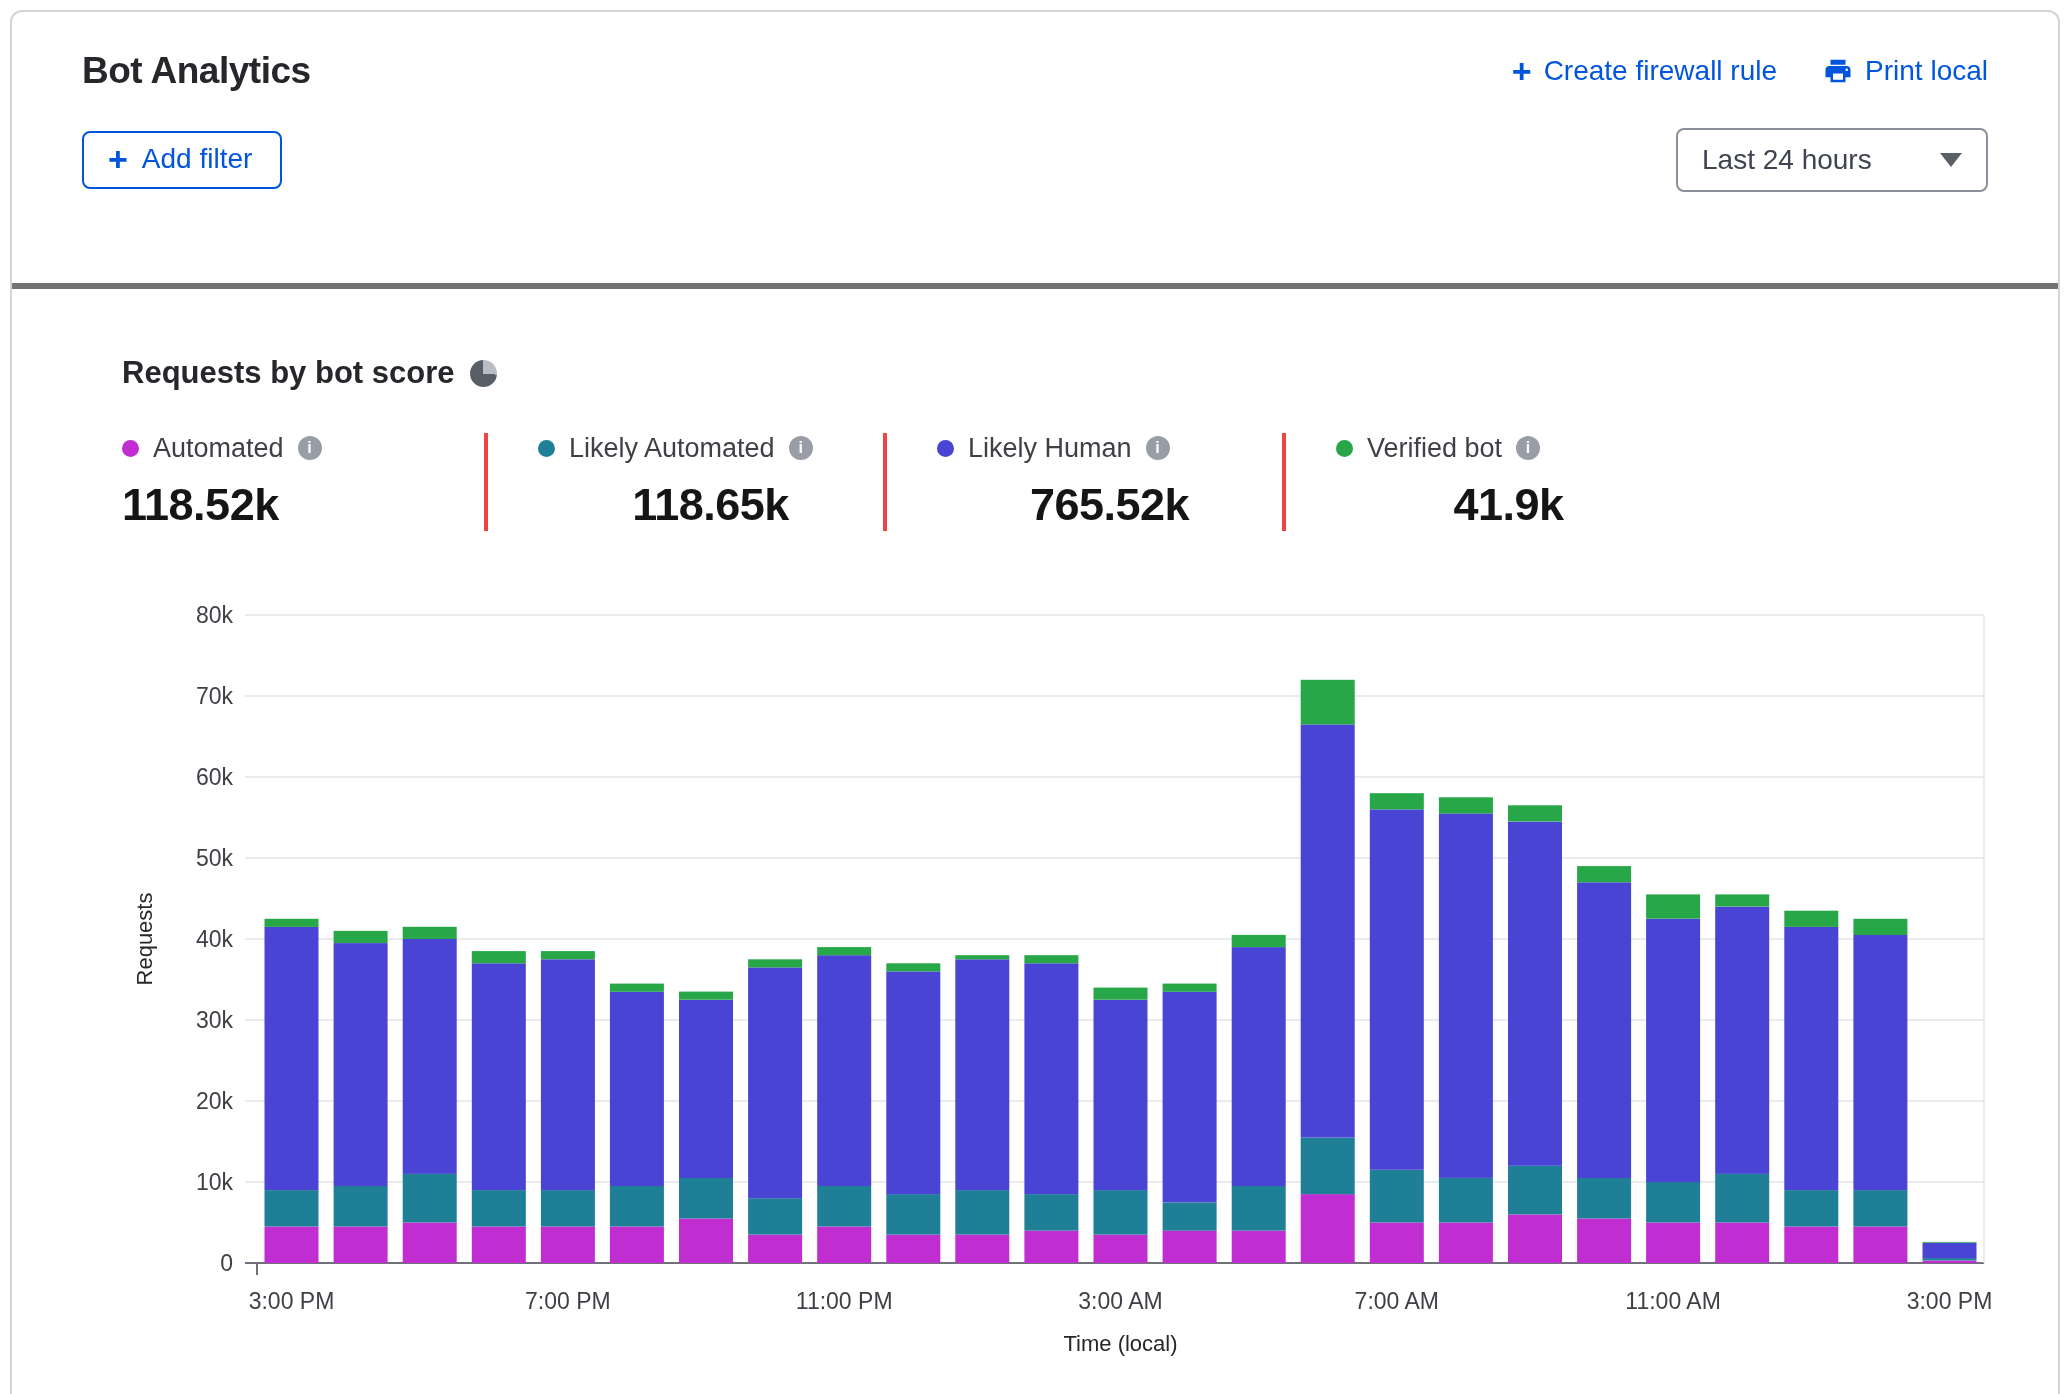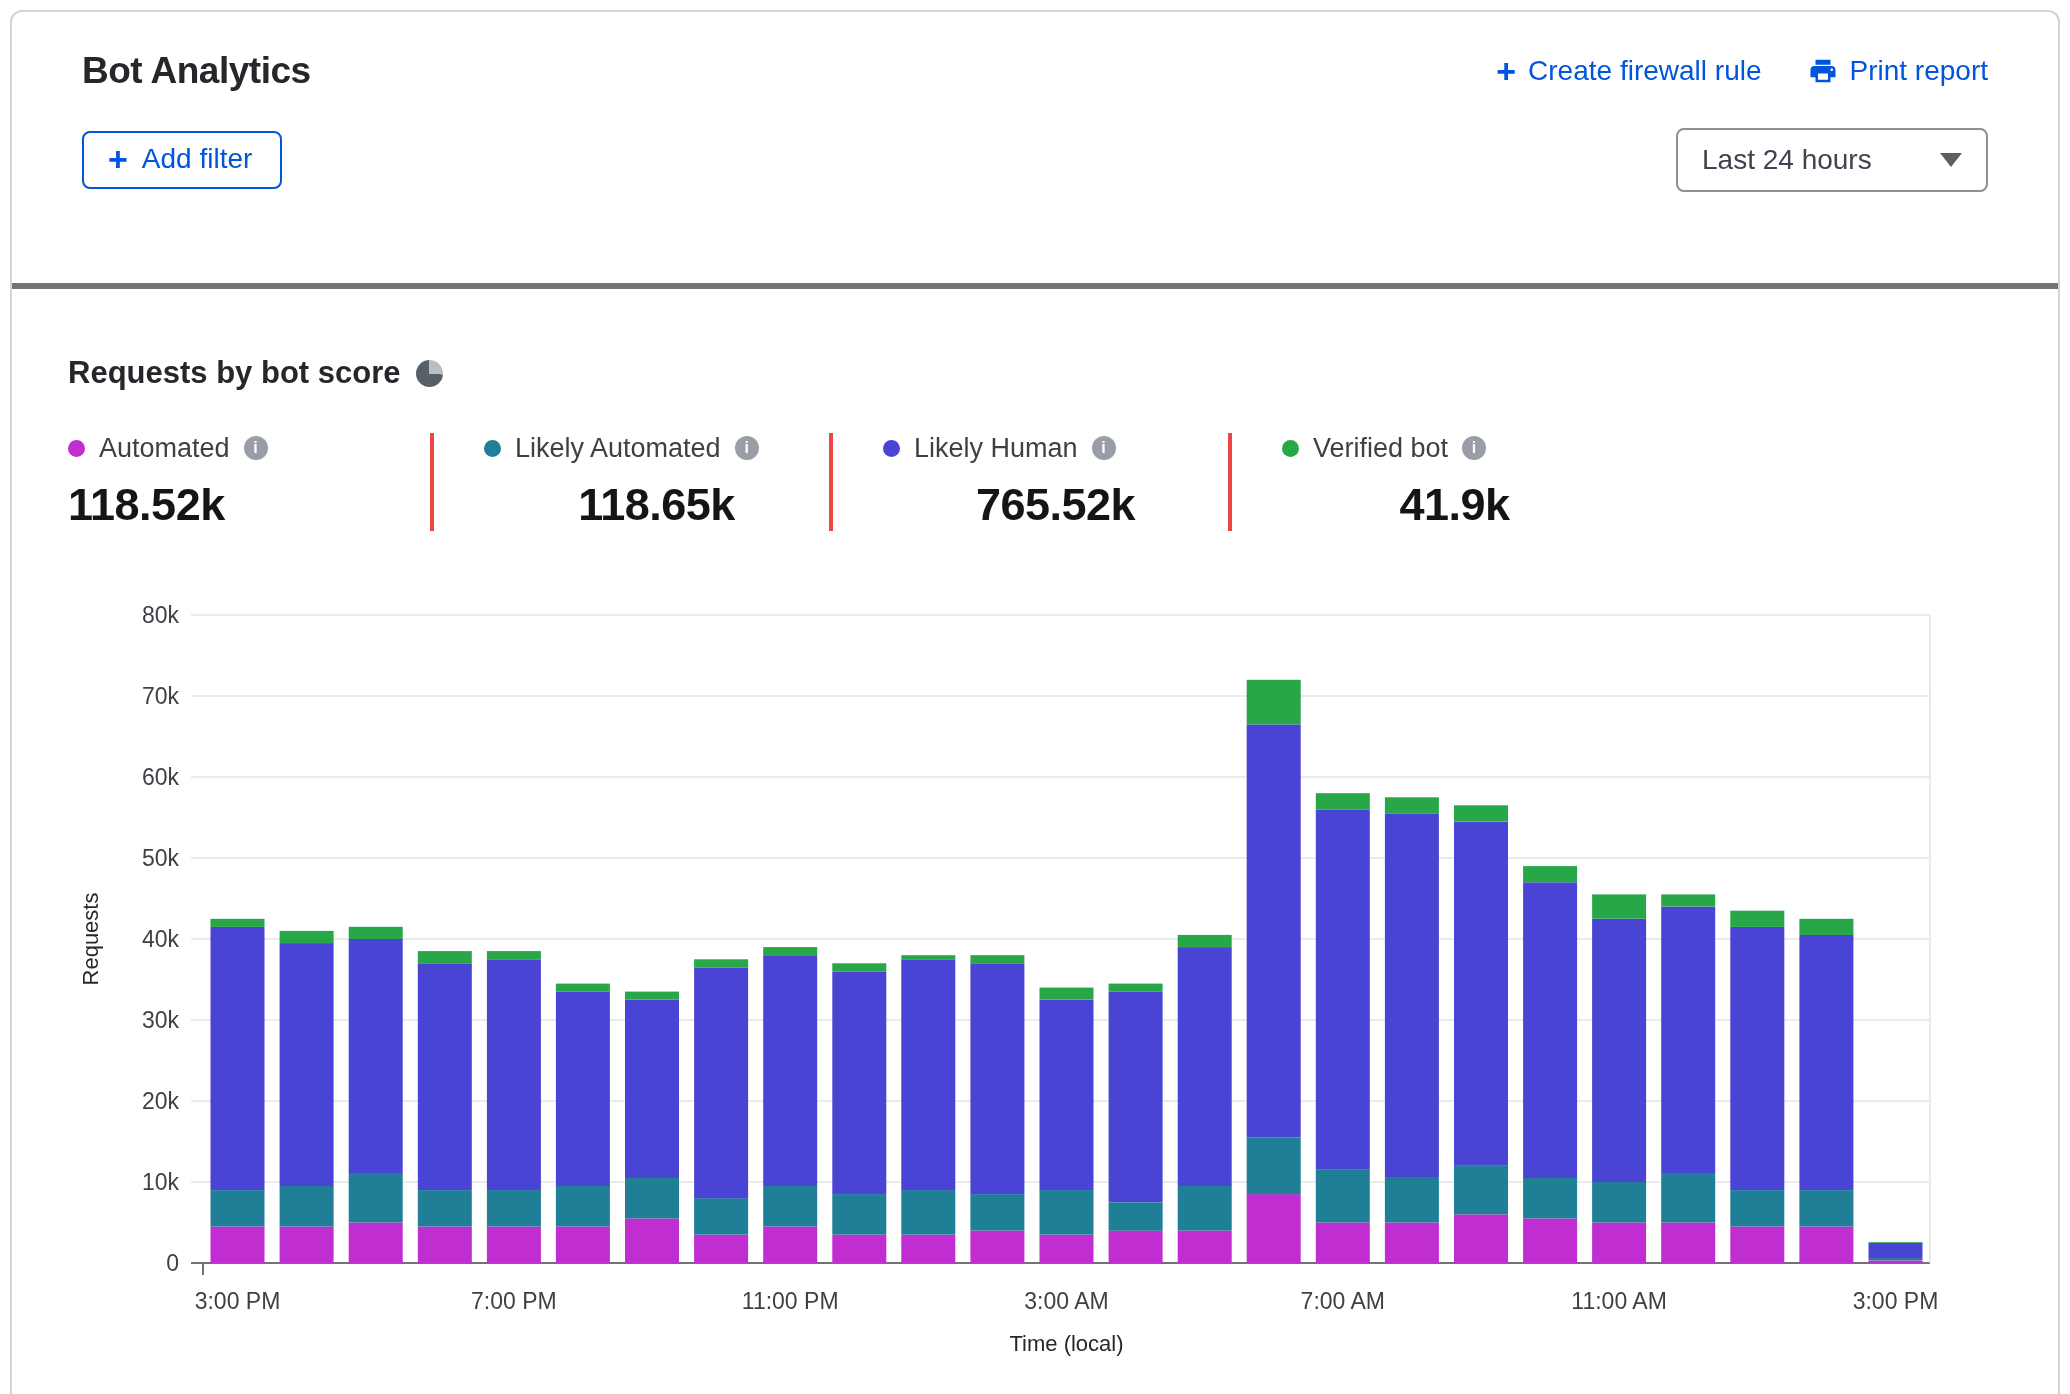--- a/index.html
+++ b/index.html
@@ -33,21 +33,21 @@
     background:#fff; border:2px solid var(--accent); border-radius:8px;
     padding:10px 28px 12px 24px; font-family:inherit; cursor:pointer;
   }
   .dropdown {
     display:flex; align-items:center; justify-content:space-between;
     width:312px; height:64px; border:2px solid #8a8f99; border-radius:8px;
     padding:0 24px; font-size:28px; color:#3f4450; cursor:pointer; background:#fff;gap:28px;
   }
   .caret { width:0; height:0; border-left:11px solid transparent; border-right:11px solid transparent; border-top:14px solid #5a5f68; }
   
-  .content { padding:0 56px; }
+  .content { padding:0 110px; }
   .section-row { display:flex; align-items:center; gap:16px; margin-top:66px; }
   h2 { margin:0; font-size:31px; font-weight:700; color:#26272b; }
   .pie-icon { width:27px; height:27px; border-radius:50%;
     background:conic-gradient(#b9bec3 0deg 95deg, #585f66 95deg 360deg); }
   .stats { display:flex; margin-top:42px; align-items:stretch; }
   .stat { width:399px; }
   .stat:first-child { width:362px; }
   .stat + .stat { border-left:4px solid #ef4444; padding-left:50px;text-align:center; }
   .stat-top { display:flex; align-items:center; gap:14px; height:30px; }
   .dot { width:17px; height:17px; border-radius:50%; flex:none; }
@@ -72,21 +72,21 @@
       <h1>Bot Analytics</h1>
       <nav class="actions">
         <a class="action-link">
           <span class="plus">+</span>
           <span>Create firewall rule</span>
         </a>
         <a class="action-link">
           <svg class="action-icon" viewBox="0 0 24 24">
             <path fill="#0055dc" d="M19 8H5c-1.66 0-3 1.34-3 3v6h4v4h12v-4h4v-6c0-1.66-1.34-3-3-3zm-3 11H8v-5h8v5zm3-7c-.55 0-1-.45-1-1s.45-1 1-1 1 .45 1 1-.45 1-1 1zm-1-9H6v4h12V3z"></path>
           </svg>
-          <span>Print report</span>
+          <span>Print local</span>
         </a>
       </nav>
     </div>
     <div class="filter-row">
       <button class="add-filter">
         <span class="plus">+</span>
         <span>Add filter</span>
       </button>
       <div class="dropdown">
         <span>Last 24 hours</span>

